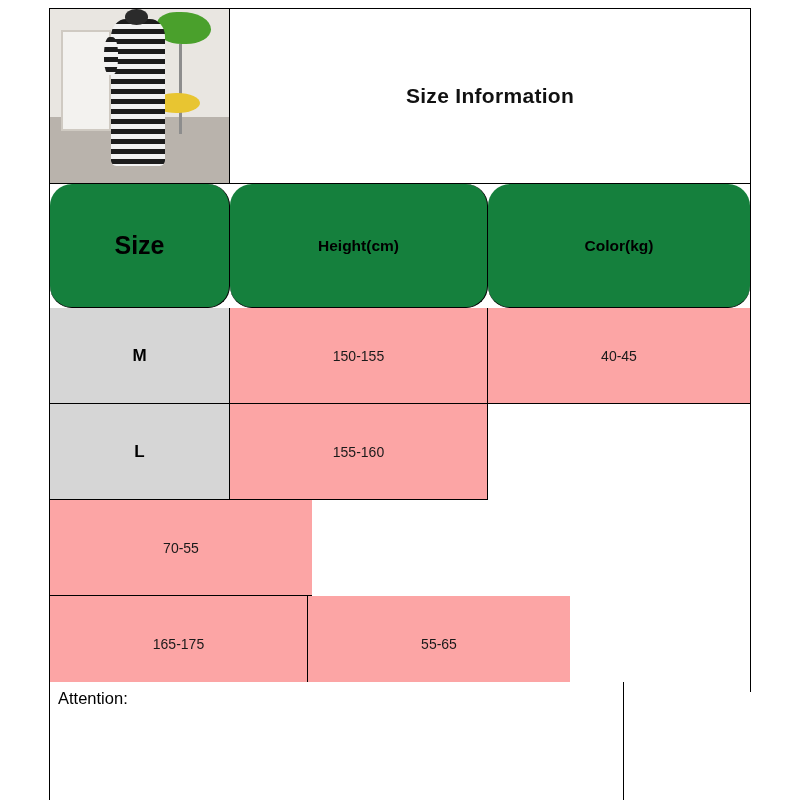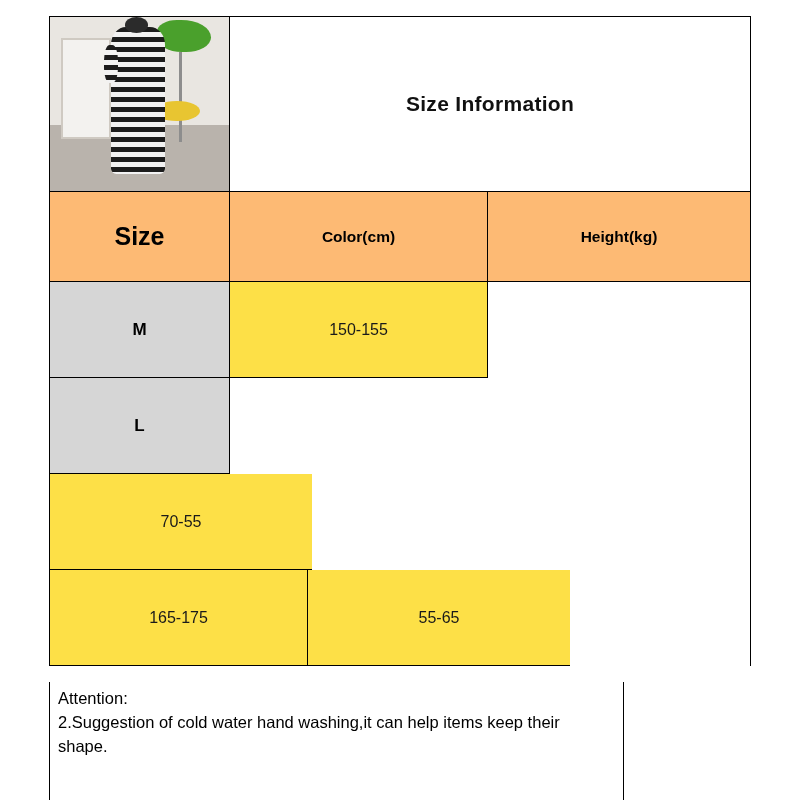--- a/index.html
+++ b/index.html
@@ -15,21 +15,21 @@
   }
   .page {
     position: relative;
     width: 800px;
     height: 800px;
     background: #ffffff;
   }
   .chart {
     position: absolute;
     left: 49px;
-    top: 16px;
+    top: 8px;
     width: 702px;
     border: 1px solid #000000;
     border-bottom: none;
     box-sizing: border-box;
   }
   .row {
     display: flex;
     width: 100%;
     box-sizing: border-box;
   }
@@ -56,34 +56,34 @@
   }
   .title-cell {
     width: 520px;
     font-size: 21px;
     font-weight: bold;
     color: #111;
     letter-spacing: 0.3px;
   }
 
   
-  .colhead-row .cell { height: 90px; background: #fdba74; }
+  .colhead-row .cell { height: 124px; background: #15803d; border-radius: 22px; }
   .colhead-size {
     font-size: 25px;
     font-weight: bold;
   }
   .colhead {
     font-size: 15.5px;
     font-weight: bold;
   }
 
   
   .data-row .cell { height: 96px; }
   .data-row .c1 { background: #d6d6d6; font-size: 17px; font-weight: bold; }
-  .data-row .c2, .data-row .c3 { background: #fde047; font-size: 16px; color: #1a1a1a; }
+  .data-row .c2, .data-row .c3 { background: #fca5a5; font-size: 14px; color: #1a1a1a; }
 
   
   .attention {
     position: absolute;
     left: 49px;
     top: 682px;
     width: 575px;
     height: 155px;
     border: 1px solid #000000;
     border-top: none;
@@ -171,42 +171,43 @@
           <div class="ph-body"></div>
           <div class="ph-arm"></div>
           <div class="ph-head"></div>
         </div>
       </div>
       <div class="cell title-cell">Size Information</div>
     </div>
 
     <div class="row colhead-row">
       <div class="cell c1 colhead-size">Size</div>
-      <div class="cell c2 colhead">Color(cm)</div>
-      <div class="cell c3 colhead">Height(kg)</div>
+      <div class="cell c2 colhead">Height(cm)</div>
+      <div class="cell c3 colhead">Color(kg)</div>
     </div>
 
     <div class="row data-row">
       <div class="cell c1">M</div>
       <div class="cell c2">150-155</div>
+      <div class="cell c3">40-45</div>
     </div>
 
     <div class="row data-row">
       <div class="cell c1">L</div>
+      <div class="cell c2">155-160</div>
     </div>
 
     <div class="row data-row">
       <div class="cell c3">70-55</div>
     </div>
 
     <div class="row data-row">
       <div class="cell c2">165-175</div>
       <div class="cell c3">55-65</div>
     </div>
 
   </div>
 
   <div class="attention">
     <p class="a-line">Attention:</p>
-    <p class="a-line">2.Suggestion of cold water hand washing,it can help items keep their shape.</p>
   </div>
 
 </div>
 
 </body></html>

